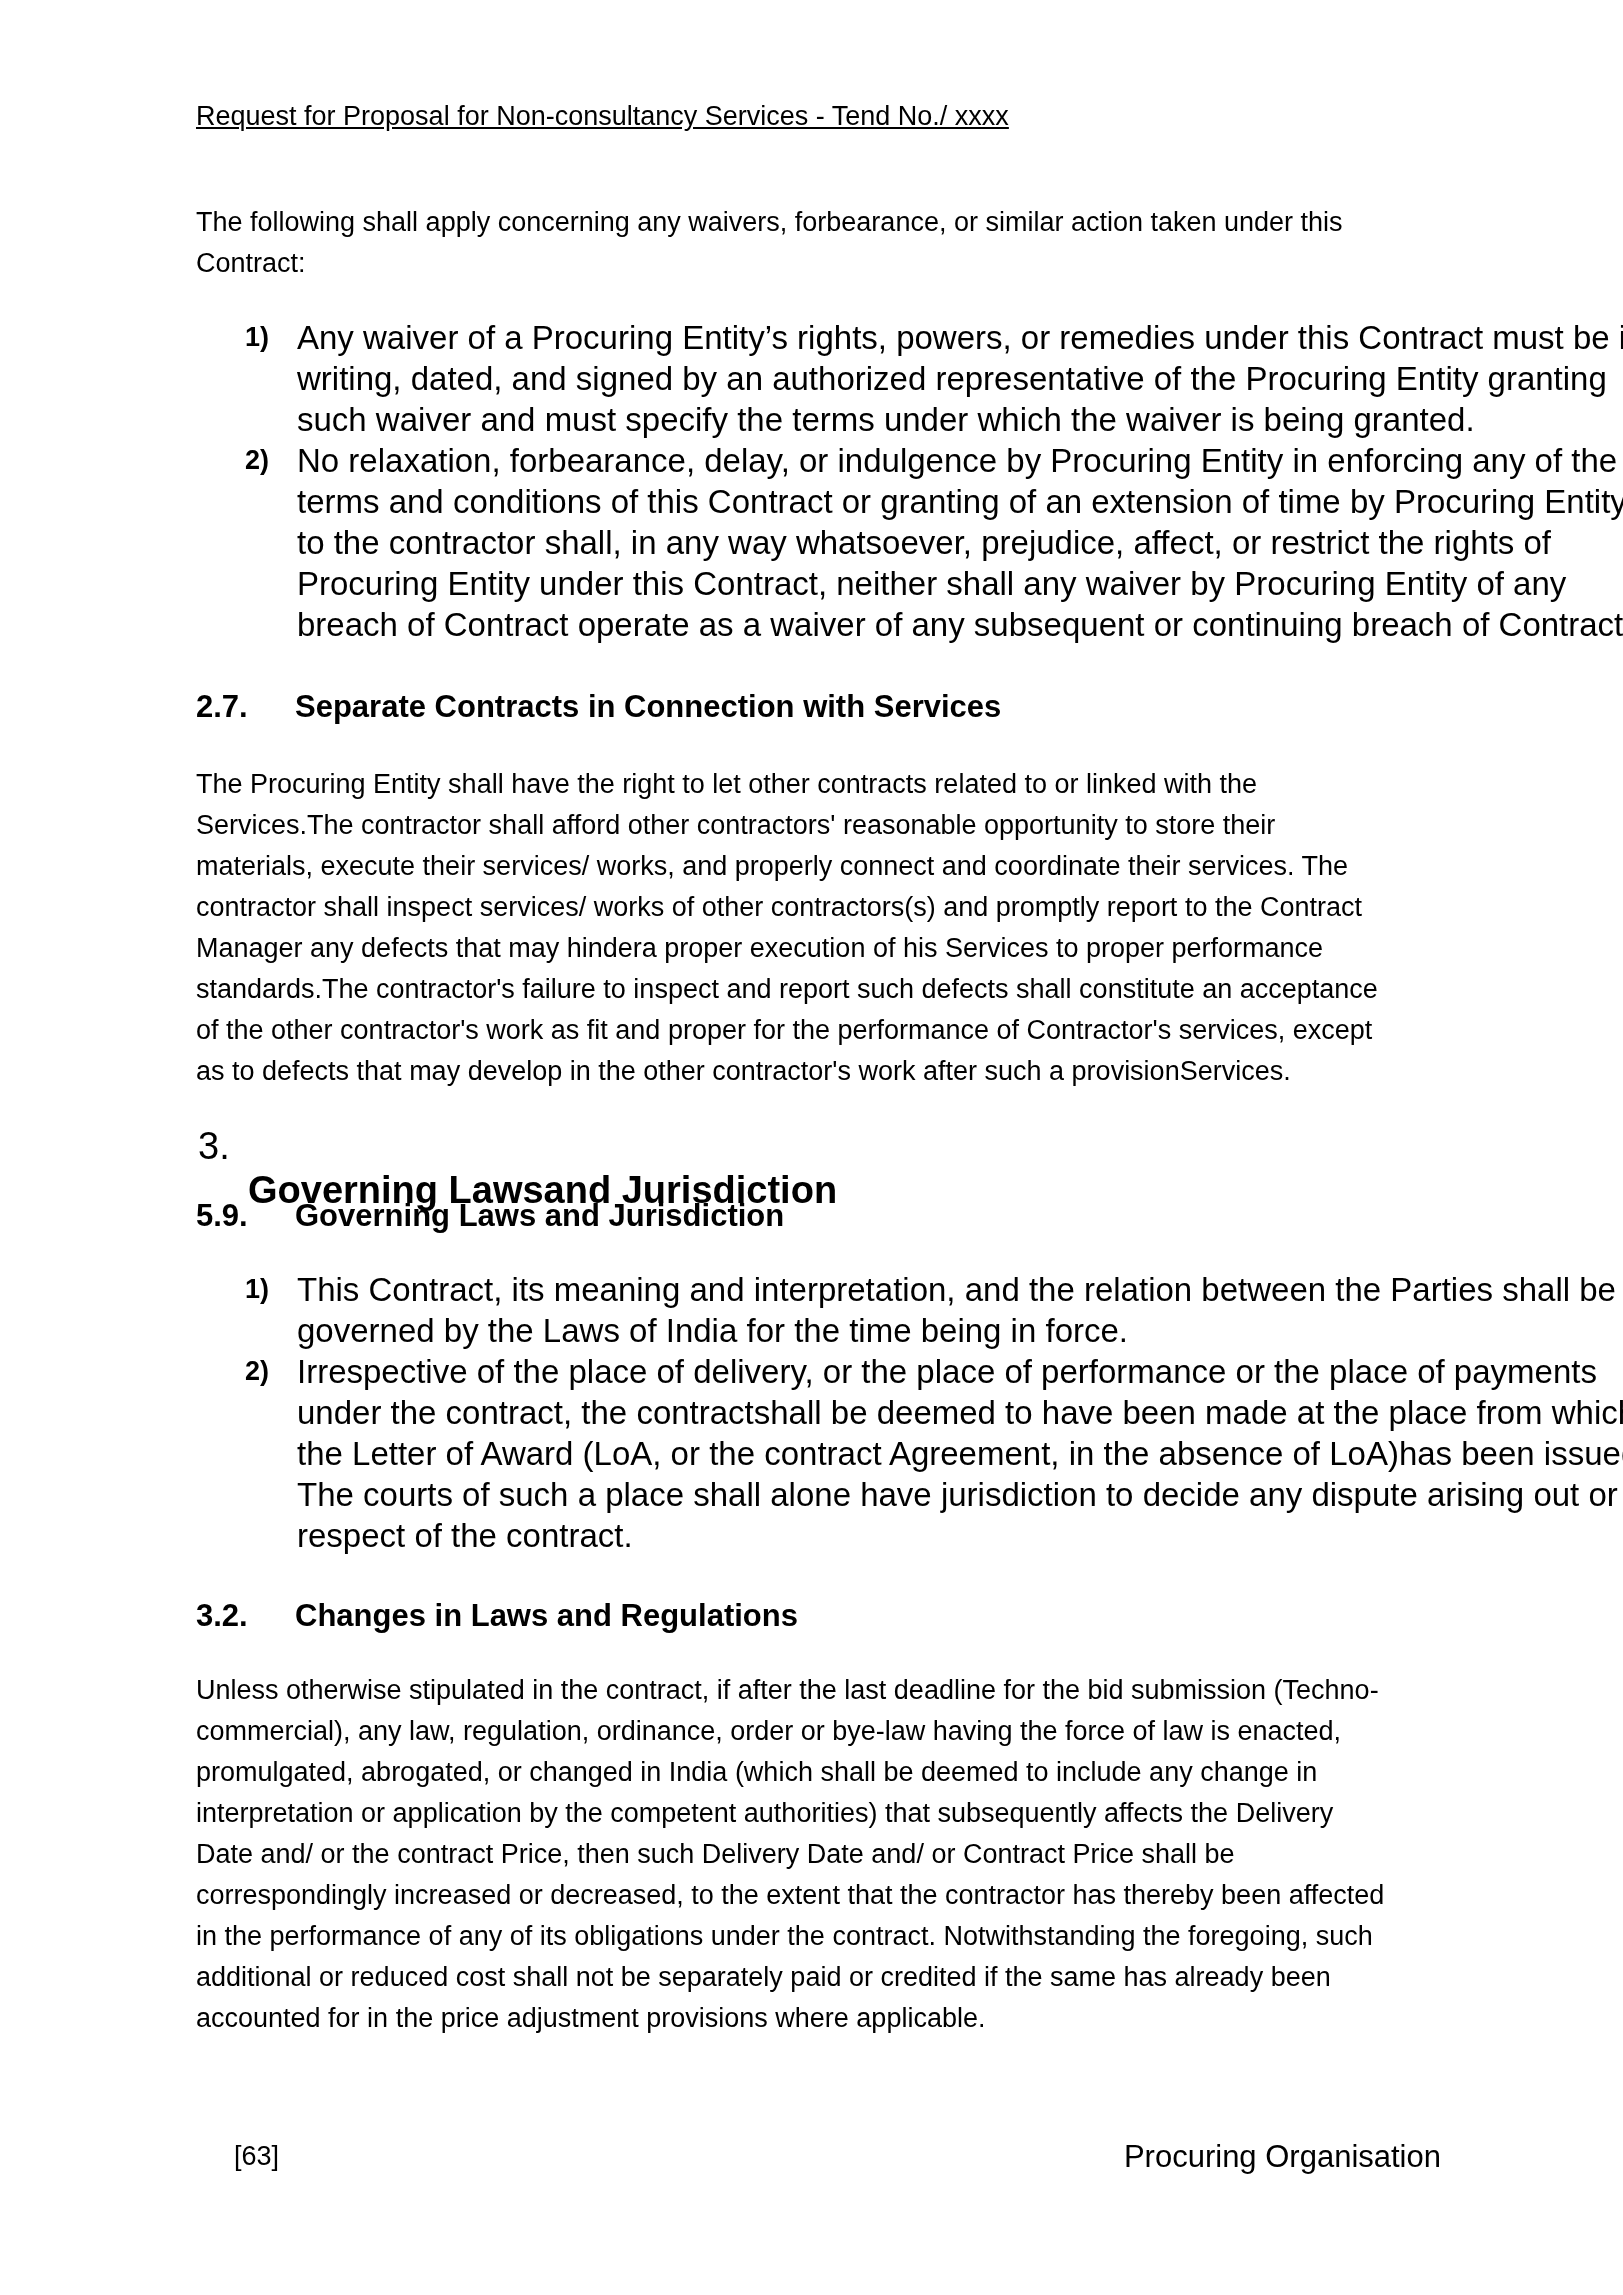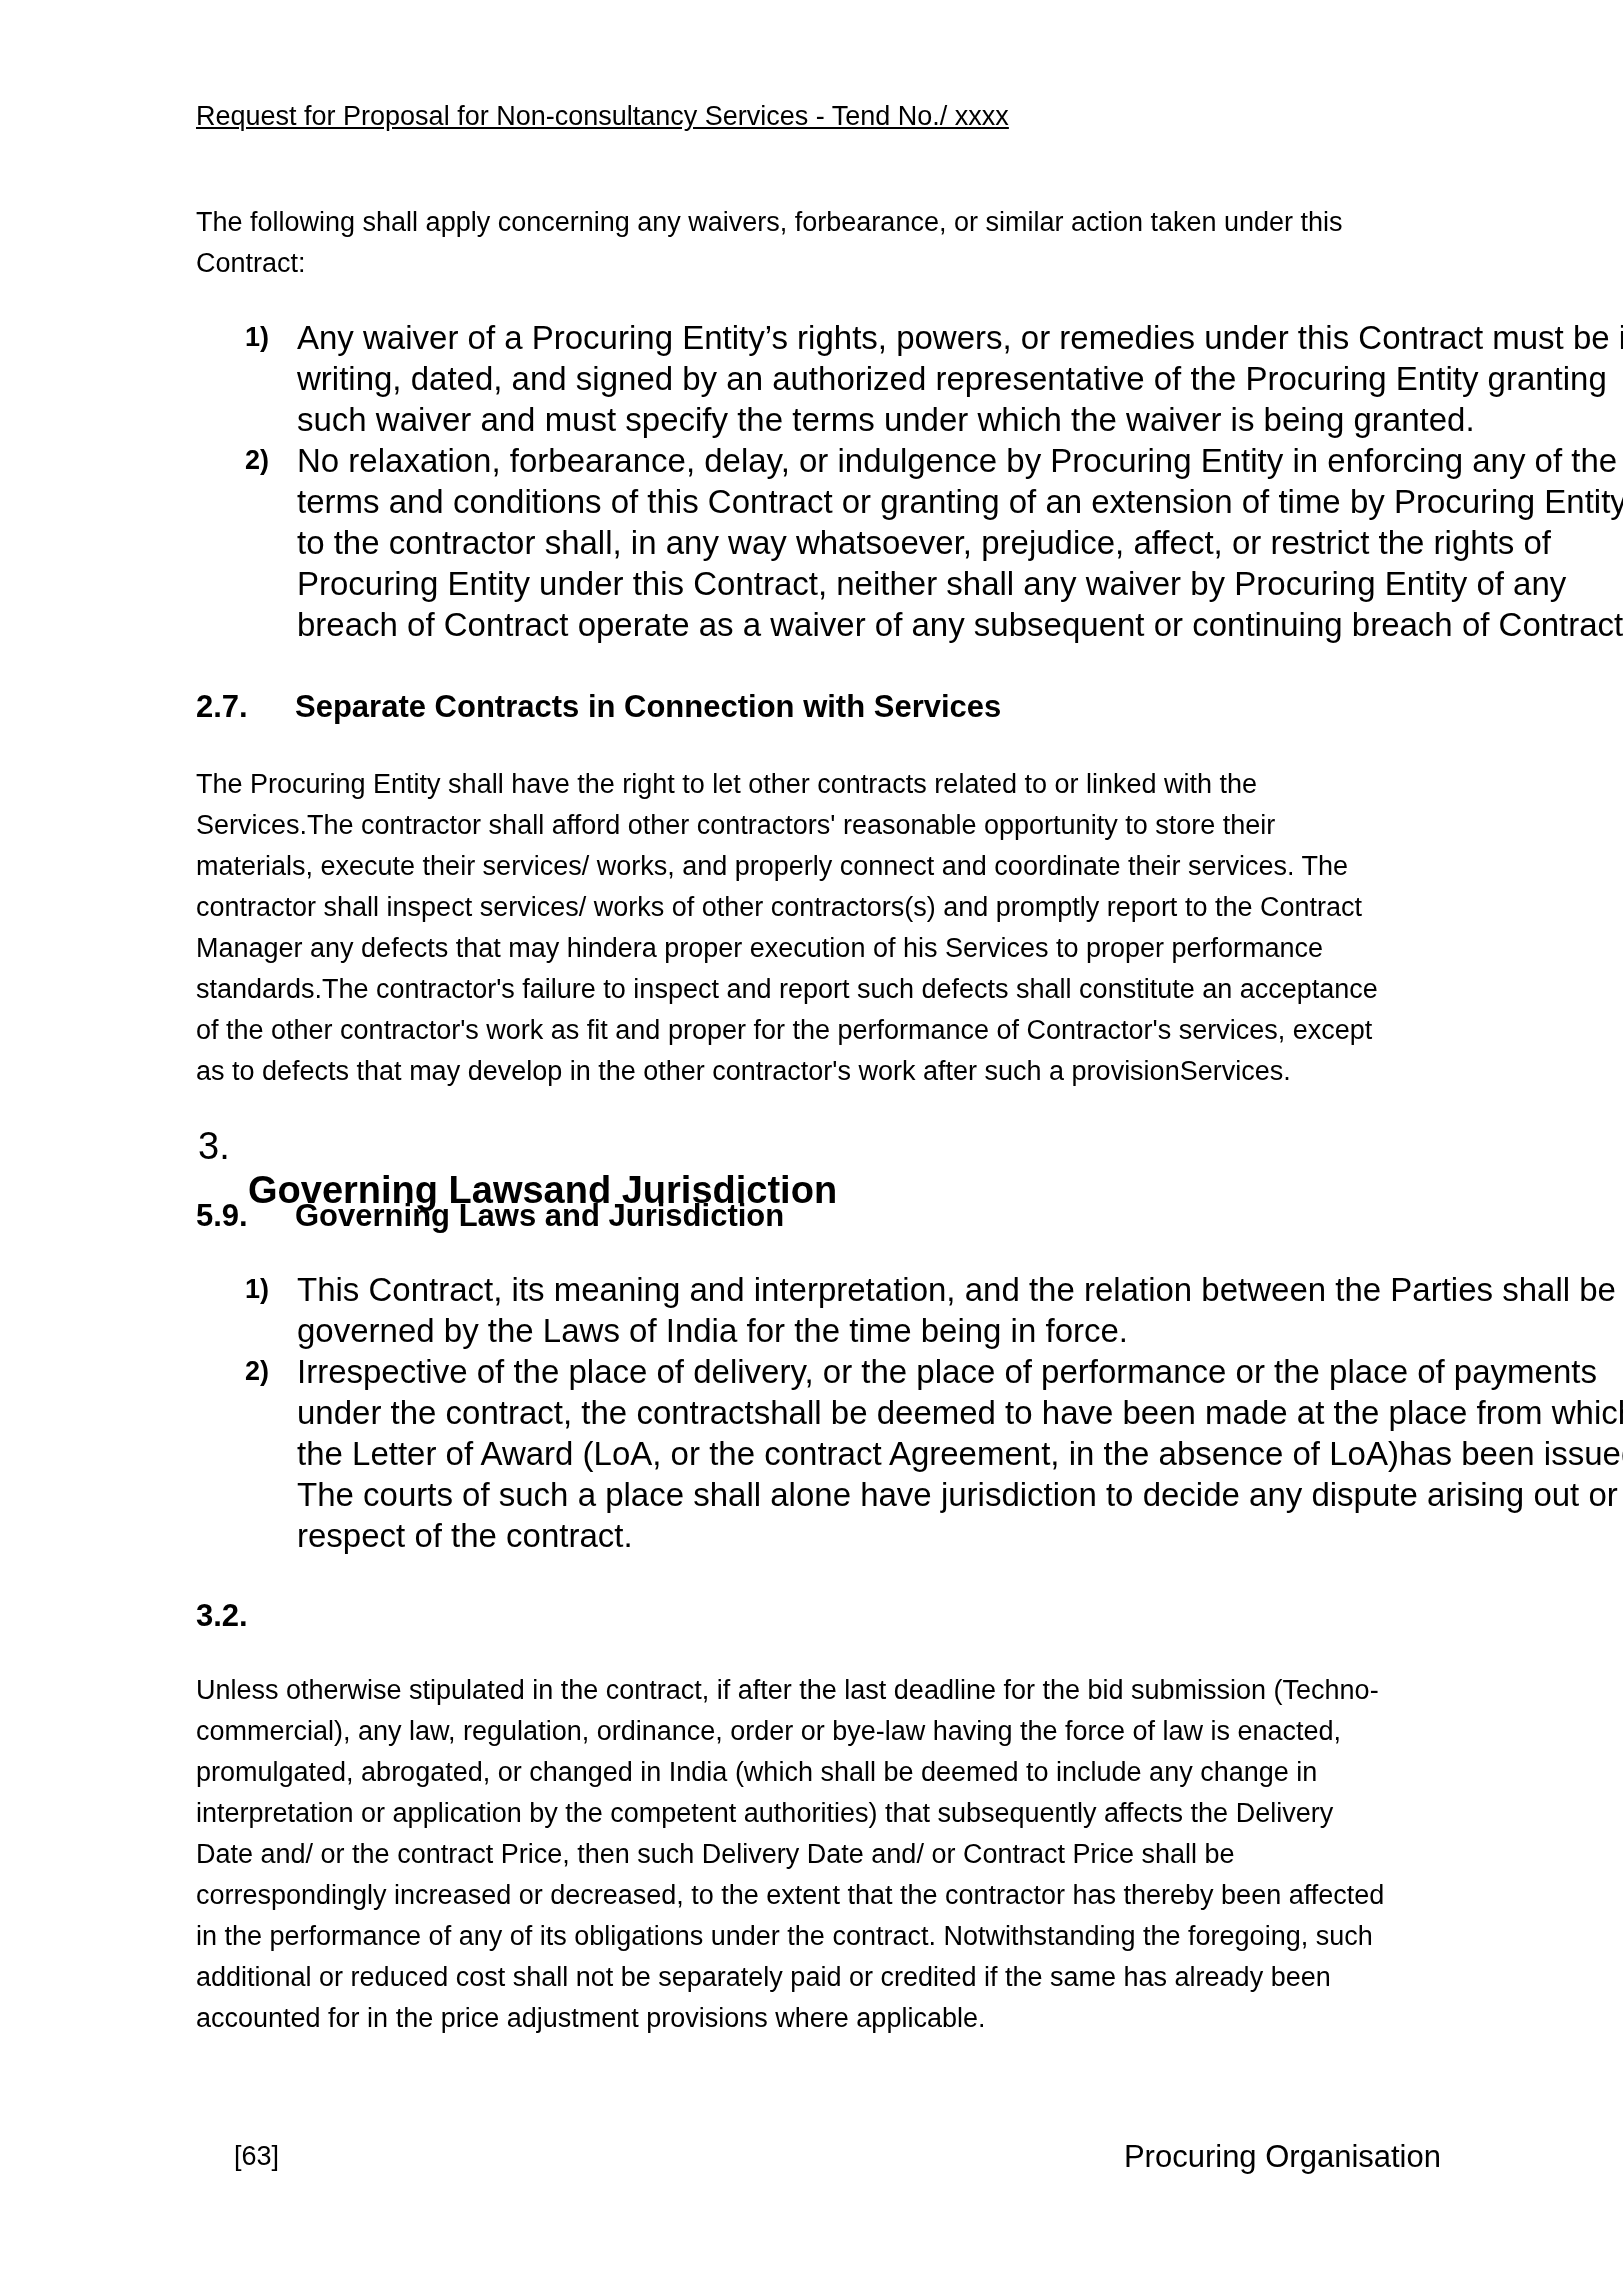--- a/index.html
+++ b/index.html
@@ -126,20 +126,21 @@
       <div class="itext">Irrespective of the place of delivery, or the place of performance or the place of payments
 under the contract, the contractshall be deemed to have been made at the place from which
 the Letter of Award (LoA, or the contract Agreement, in the absence of LoA)has been issued.
 The courts of such a place shall alone have jurisdiction to decide any dispute arising out or in
 respect of the contract.</div>
     </div>
   </div>
 
   <div class="h2" id="h-3-2">
     <div class="hnum">3.2.</div>
+    <div class="htitle">Changes in Laws and Regulations</div>
   </div>
 
   <div class="txt" id="p-3-2">Unless otherwise stipulated in the contract, if after the last deadline for the bid submission (Techno-
 commercial), any law, regulation, ordinance, order or bye-law having the force of law is enacted,
 promulgated, abrogated, or changed in India (which shall be deemed to include any change in
 interpretation or application by the competent authorities) that subsequently affects the Delivery
 Date and/ or the contract Price, then such Delivery Date and/ or Contract Price shall be
 correspondingly increased or decreased, to the extent that the contractor has thereby been affected
 in the performance of any of its obligations under the contract. Notwithstanding the foregoing, such
 additional or reduced cost shall not be separately paid or credited if the same has already been

